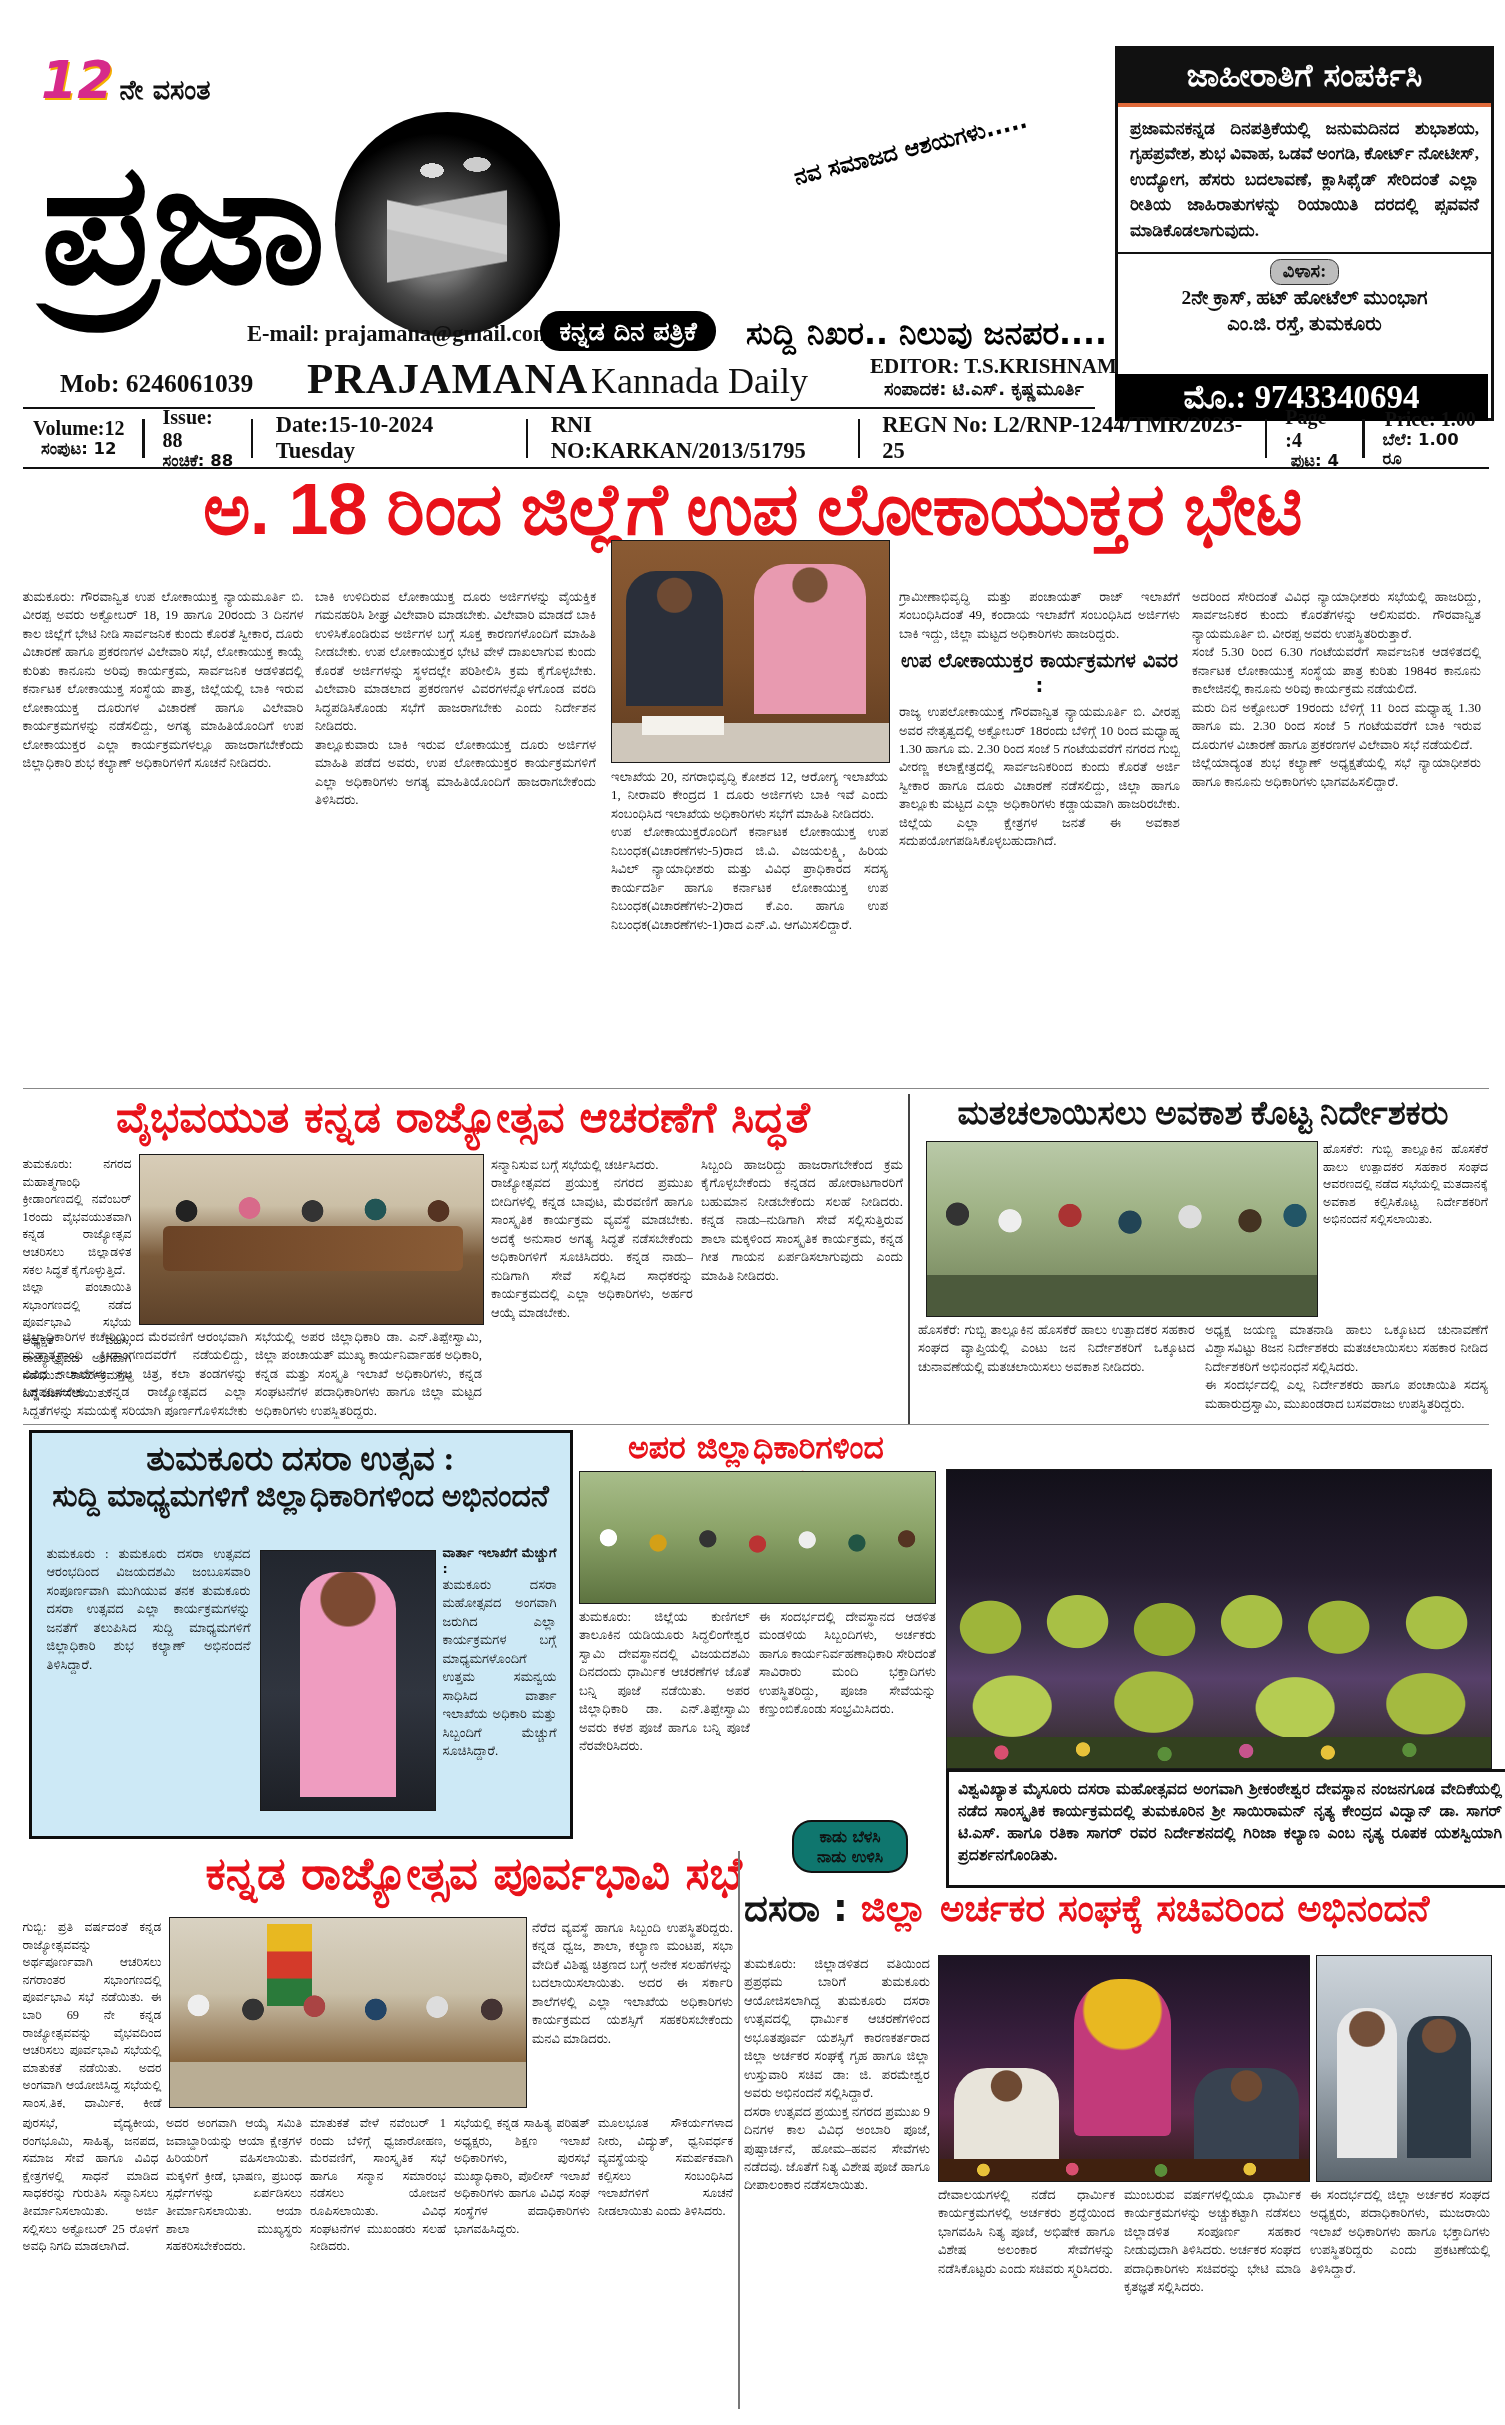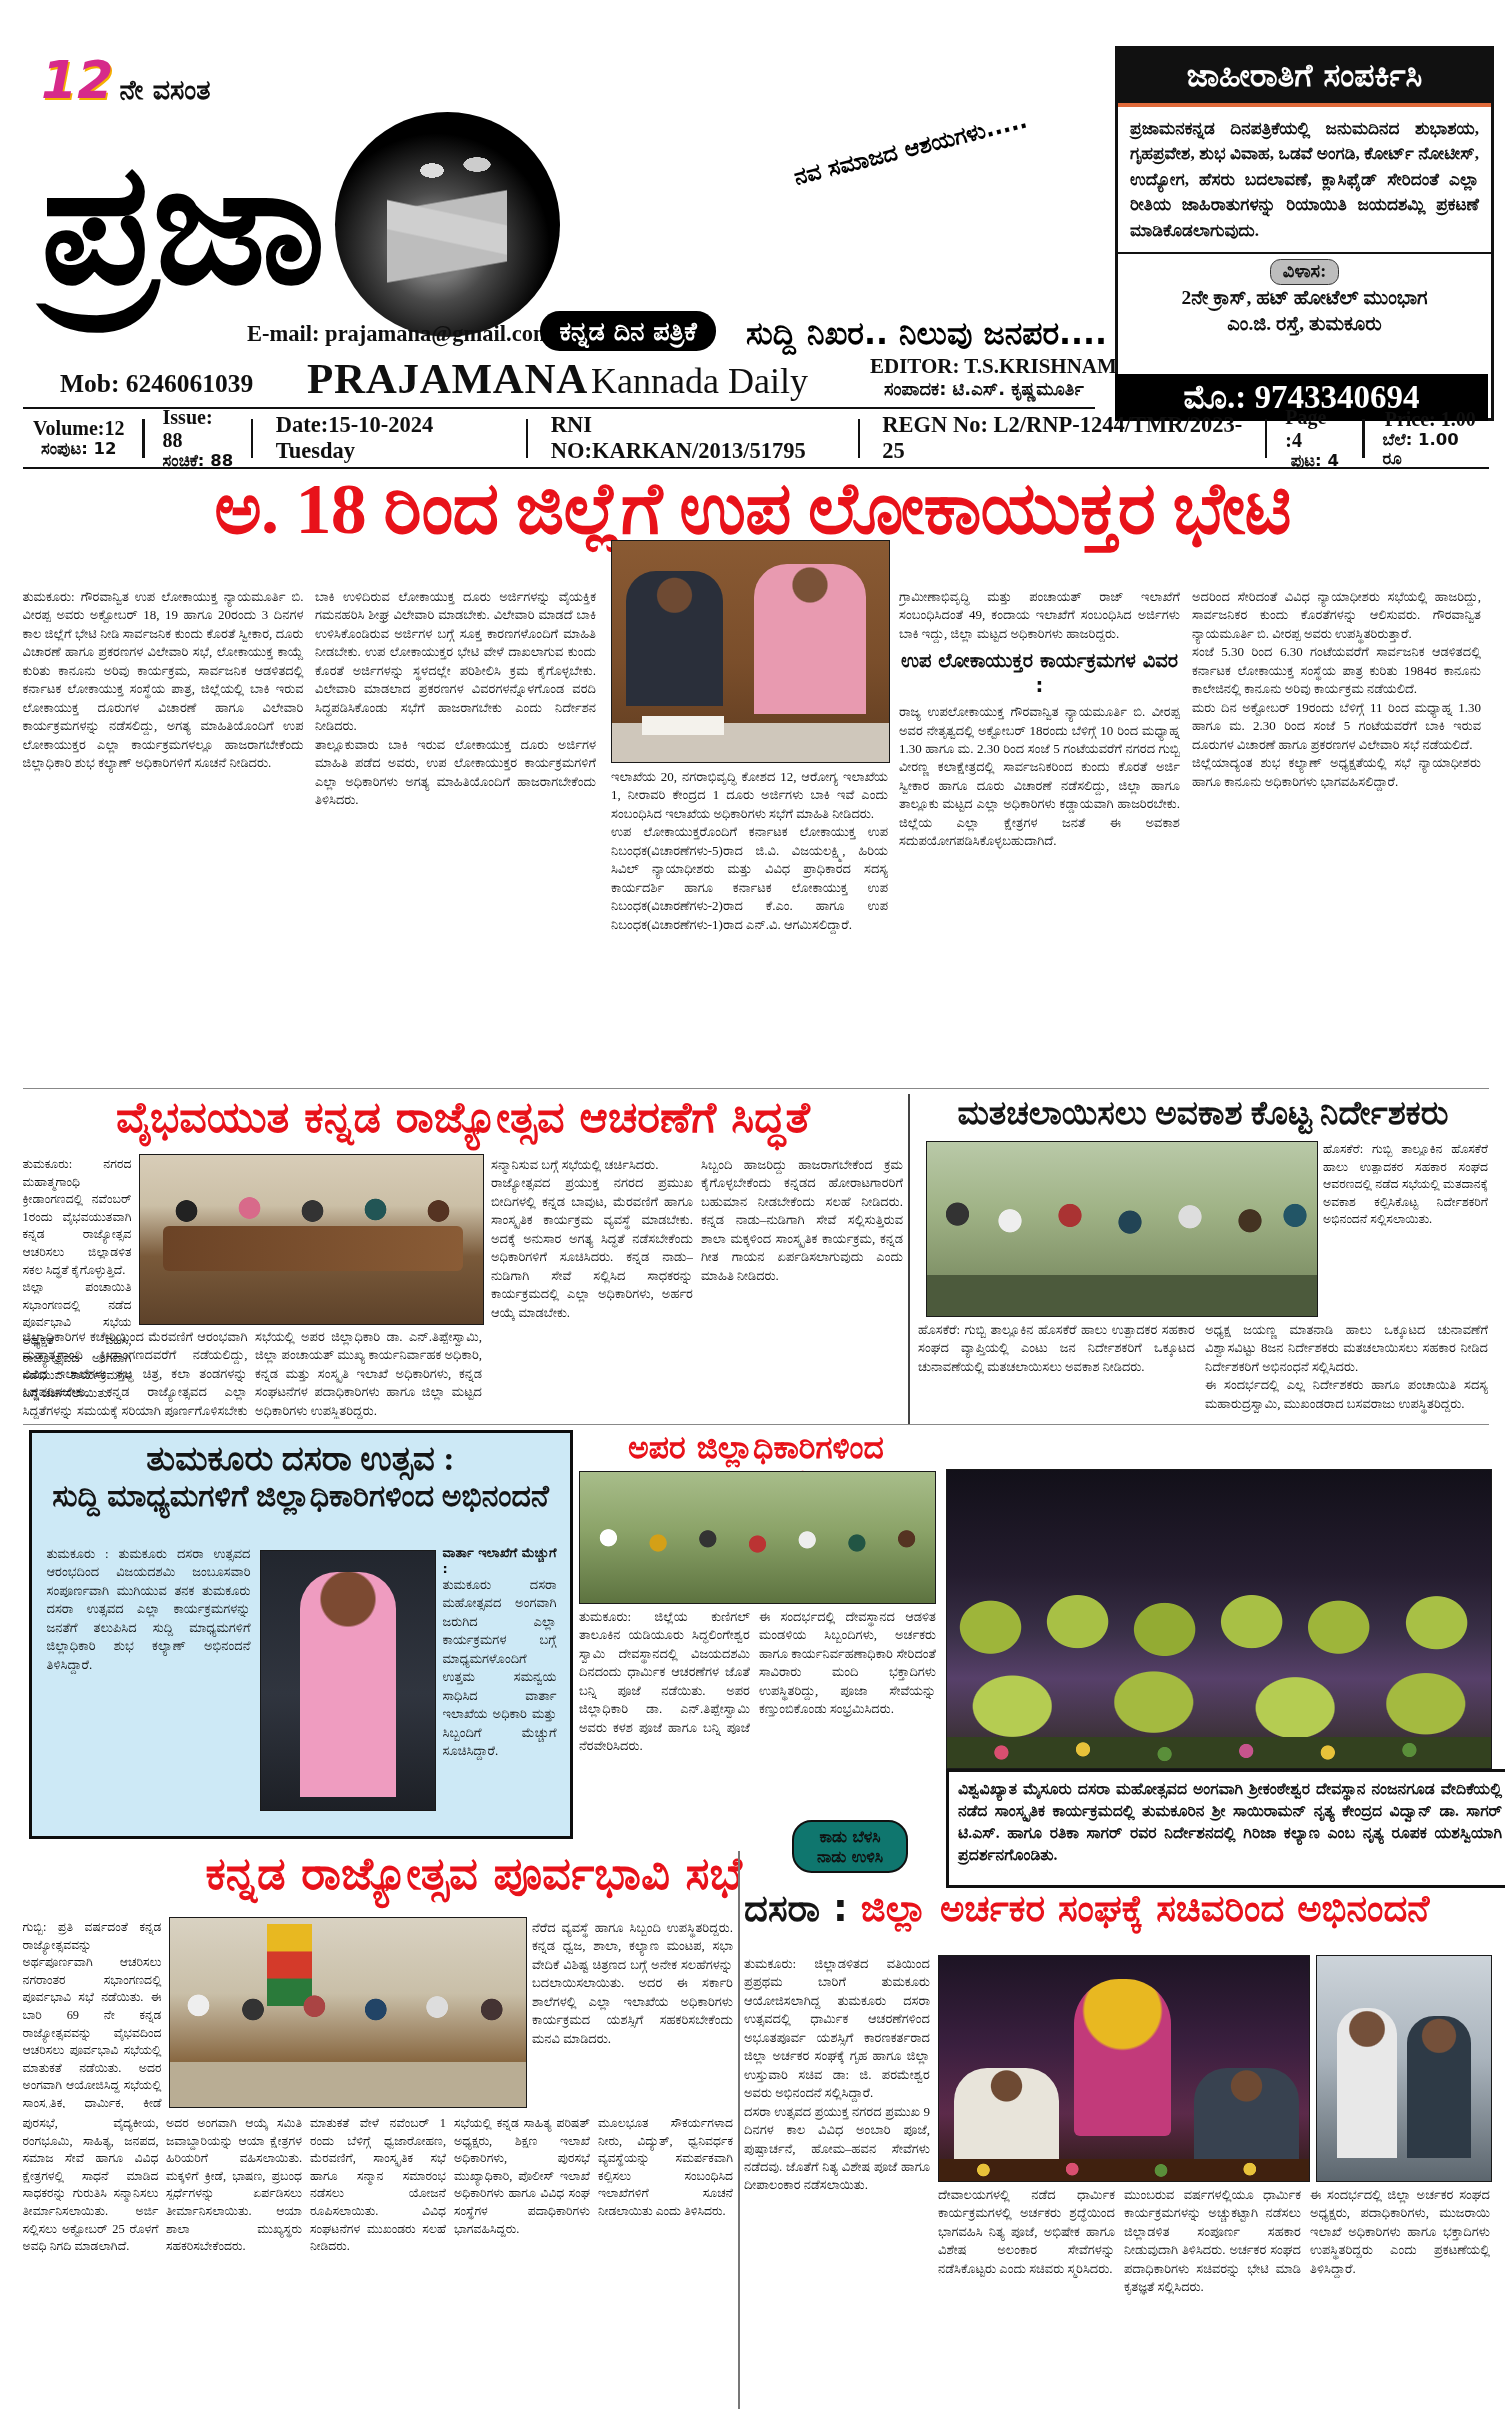--- a/index.html
+++ b/index.html
@@ -59,21 +59,21 @@
            font-family:"Liberation Serif",serif;font-weight:bold;}
   .ib-line{position:absolute;left:22.5px;top:407px;width:1072px;height:2.2px;background:#111;}
   .ib-stack{display:flex;flex-direction:column;align-items:center;line-height:1.15;padding:0 10.5px;}
   .ib-en{font-size:20px;}
   .ib-kn{font-size:16.5px;font-family:"DejaVu Sans",sans-serif;}
   .ib-sep{width:2.2px;height:39px;background:#111;margin:0 7.5px;}
   .ib-date{font-size:22.5px;padding:0 15px;}
   .ib-rni{font-size:22.5px;padding:0 15px;}
 
   .headline-main{position:absolute;left:15px;top:472px;width:1475px;text-align:center;
-      font-family:Liberation Serif, serif;font-weight:bold;font-size:72px;color:#e8121a;
+      font-family:Liberation Sans, sans-serif;font-weight:bold;font-size:72px;color:#e8121a;
       line-height:1.05;letter-spacing:-0.7px;}
 
   .hl-red{position:absolute;font-family:"DejaVu Sans",sans-serif;font-weight:bold;color:#e8121a;
           text-align:center;line-height:1.08;}
   .hl-black{position:absolute;font-family:Liberation Serif, serif;font-weight:bold;color:#151515;
           text-align:center;line-height:1.08;}
   .subhead{font-family:"DejaVu Sans",sans-serif;font-weight:bold;font-size:19.5px;text-align:center;
            white-space:normal;line-height:1.3;margin:4.5px 0;}
   .bold-lead{font-weight:bold;font-family:"DejaVu Sans",sans-serif;}
 
@@ -113,21 +113,21 @@
   <div class="abs editor-kn" style="left:884px;top:378px;">ಸಂಪಾದಕ: ಟಿ.ಎಸ್. ಕೃಷ್ಣಮೂರ್ತಿ</div>
 
   <div class="abs mob" style="left:60px;top:369px;">Mob: 6246061039</div>
   <div class="abs" style="left:307px;top:354px;">
     <span class="praj-en">PRAJAMANA</span>
     <span class="praj-sub">Kannada Daily</span>
   </div>
 
   <div class="adbox">
     <div class="adbox-head">ಜಾಹೀರಾತಿಗೆ ಸಂಪರ್ಕಿಸಿ</div>
-    <div class="adbox-body">ಪ್ರಜಾಮನಕನ್ನಡ ದಿನಪತ್ರಿಕೆಯಲ್ಲಿ ಜನುಮದಿನದ ಶುಭಾಶಯ, ಗೃಹಪ್ರವೇಶ, ಶುಭ ವಿವಾಹ, ಒಡವೆ ಅಂಗಡಿ, ಕೋರ್ಟ್ ನೋಟೀಸ್, ಉದ್ಯೋಗ, ಹೆಸರು ಬದಲಾವಣೆ, ಕ್ಲಾಸಿಫೈಡ್ ಸೇರಿದಂತೆ ಎಲ್ಲಾ ರೀತಿಯ ಜಾಹಿರಾತುಗಳನ್ನು ರಿಯಾಯಿತಿ ಜಯದಶಮ್ಲಿ ಪ್ರಕಟಣೆ ಮಾಡಿಕೊಡಲಾಗುವುದು.</div>
+    <div class="adbox-body">ಪ್ರಜಾಮನಕನ್ನಡ ದಿನಪತ್ರಿಕೆಯಲ್ಲಿ ಜನುಮದಿನದ ಶುಭಾಶಯ, ಗೃಹಪ್ರವೇಶ, ಶುಭ ವಿವಾಹ, ಒಡವೆ ಅಂಗಡಿ, ಕೋರ್ಟ್ ನೋಟೀಸ್, ಉದ್ಯೋಗ, ಹೆಸರು ಬದಲಾವಣೆ, ಕ್ಲಾಸಿಫೈಡ್ ಸೇರಿದಂತೆ ಎಲ್ಲಾ ರೀತಿಯ ಜಾಹಿರಾತುಗಳನ್ನು ರಿಯಾಯಿತಿ ದರದಲ್ಲಿ ಪ್ಸವವನೆ ಮಾಡಿಕೊಡಲಾಗುವುದು.</div>
     <div class="adbox-addr">
       <span class="addr-label">ವಿಳಾಸ:</span>
       <div class="addr-line">2ನೇ ಕ್ರಾಸ್, ಹಟ್ ಹೋಟೆಲ್ ಮುಂಭಾಗ</div>
       <div class="addr-line">ಎಂ.ಜಿ. ರಸ್ತೆ, ತುಮಕೂರು</div>
     </div>
     <div class="adbox-phone">ಮೊ.: 9743340694</div>
   </div>
 
   <div class="ib-line"></div>
   <div class="infobar">

